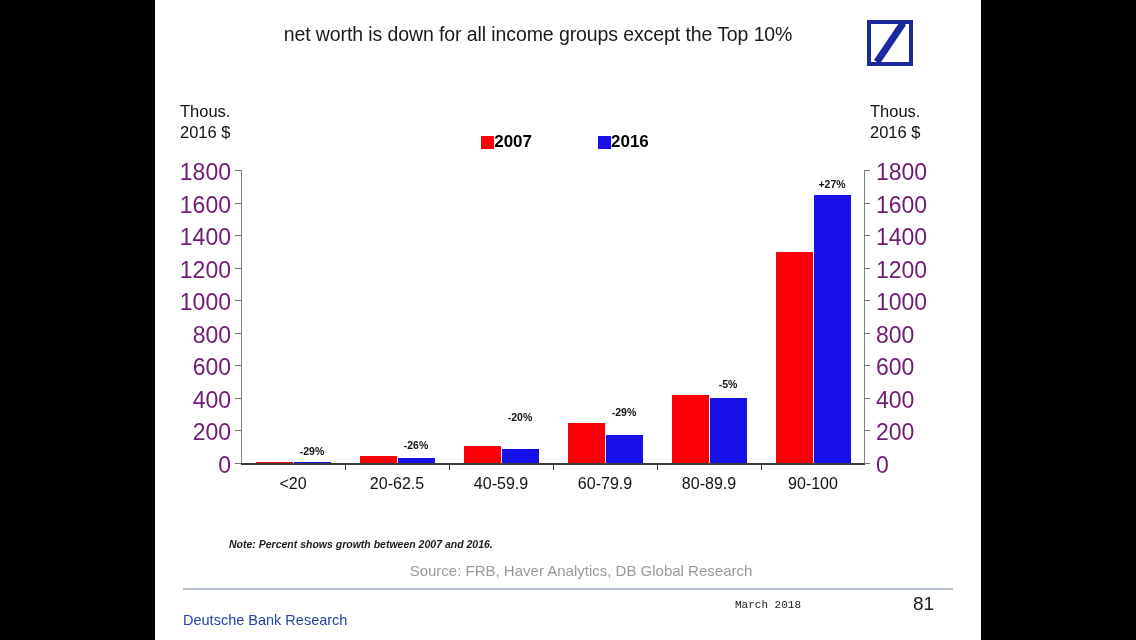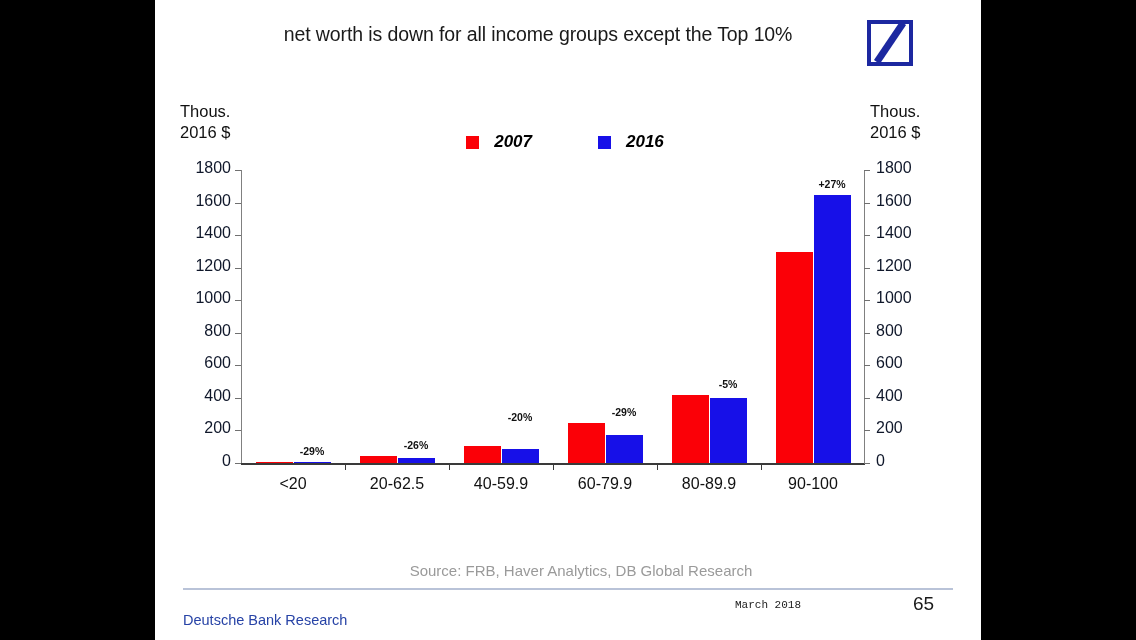--- a/index.html
+++ b/index.html
@@ -90,21 +90,21 @@
     left: 100px;
     top: 132px;
     width: 620px;
     display: flex;
     justify-content: center;
     gap: 66px;
     font-size: 17px;
     font-weight: bold;
     color: #000000;
   }
-  .legend-item { display: flex; align-items: center; gap: 15px; font-style: italic; }
+  .legend-item { display: flex; align-items: center; gap: 0; }
   .legend-swatch { width: 13px; height: 13px; display: inline-block; }
 
   
   
   
   #plot {
     position: absolute;
     left: 86px;
     top: 170px;
     width: 624px;
@@ -132,22 +132,22 @@
     position: absolute;
     width: 6px;
     height: 1px;
     background: #707070;
   }
   .tick-l { left: -6px; }
   .tick-r { left: 623px; }
 
   .ylabel-l, .ylabel-r {
     position: absolute;
-    font-size: 16px;
-    color: #0f172a;
+    font-size: 23px;
+    color: #701a75;
     white-space: nowrap;
   }
   .ylabel-l { right: 100%; margin-right: 10px; text-align: right; }
   .ylabel-r { left: 100%;  margin-left: 11px;  text-align: left; }
 
   
   .cat-sep {
     position: absolute;
     top: 293px;
     width: 1px;
@@ -392,22 +392,23 @@
 
   <div id="xlabels">
       <div class="xlabel" style="left: 0px; width: 104px;">&lt;20</div>
       <div class="xlabel" style="left: 104px; width: 104px;">20-62.5</div>
       <div class="xlabel" style="left: 208px; width: 104px;">40-59.9</div>
       <div class="xlabel" style="left: 312px; width: 104px;">60-79.9</div>
       <div class="xlabel" style="left: 416px; width: 104px;">80-89.9</div>
       <div class="xlabel" style="left: 520px; width: 104px;">90-100</div>
     </div>
 
+  <div id="note">Note: Percent shows growth between 2007 and 2016.</div>
   <div id="source">Source: FRB, Haver Analytics, DB Global Research</div>
 
   <div id="footer-rule"></div>
   <div id="footer">
     <div id="footer-brand">Deutsche Bank Research</div>
     <div id="footer-date">March 2018</div>
-    <div id="footer-page">65</div>
+    <div id="footer-page">81</div>
   </div>
 
 </div>
 
 </body></html>

